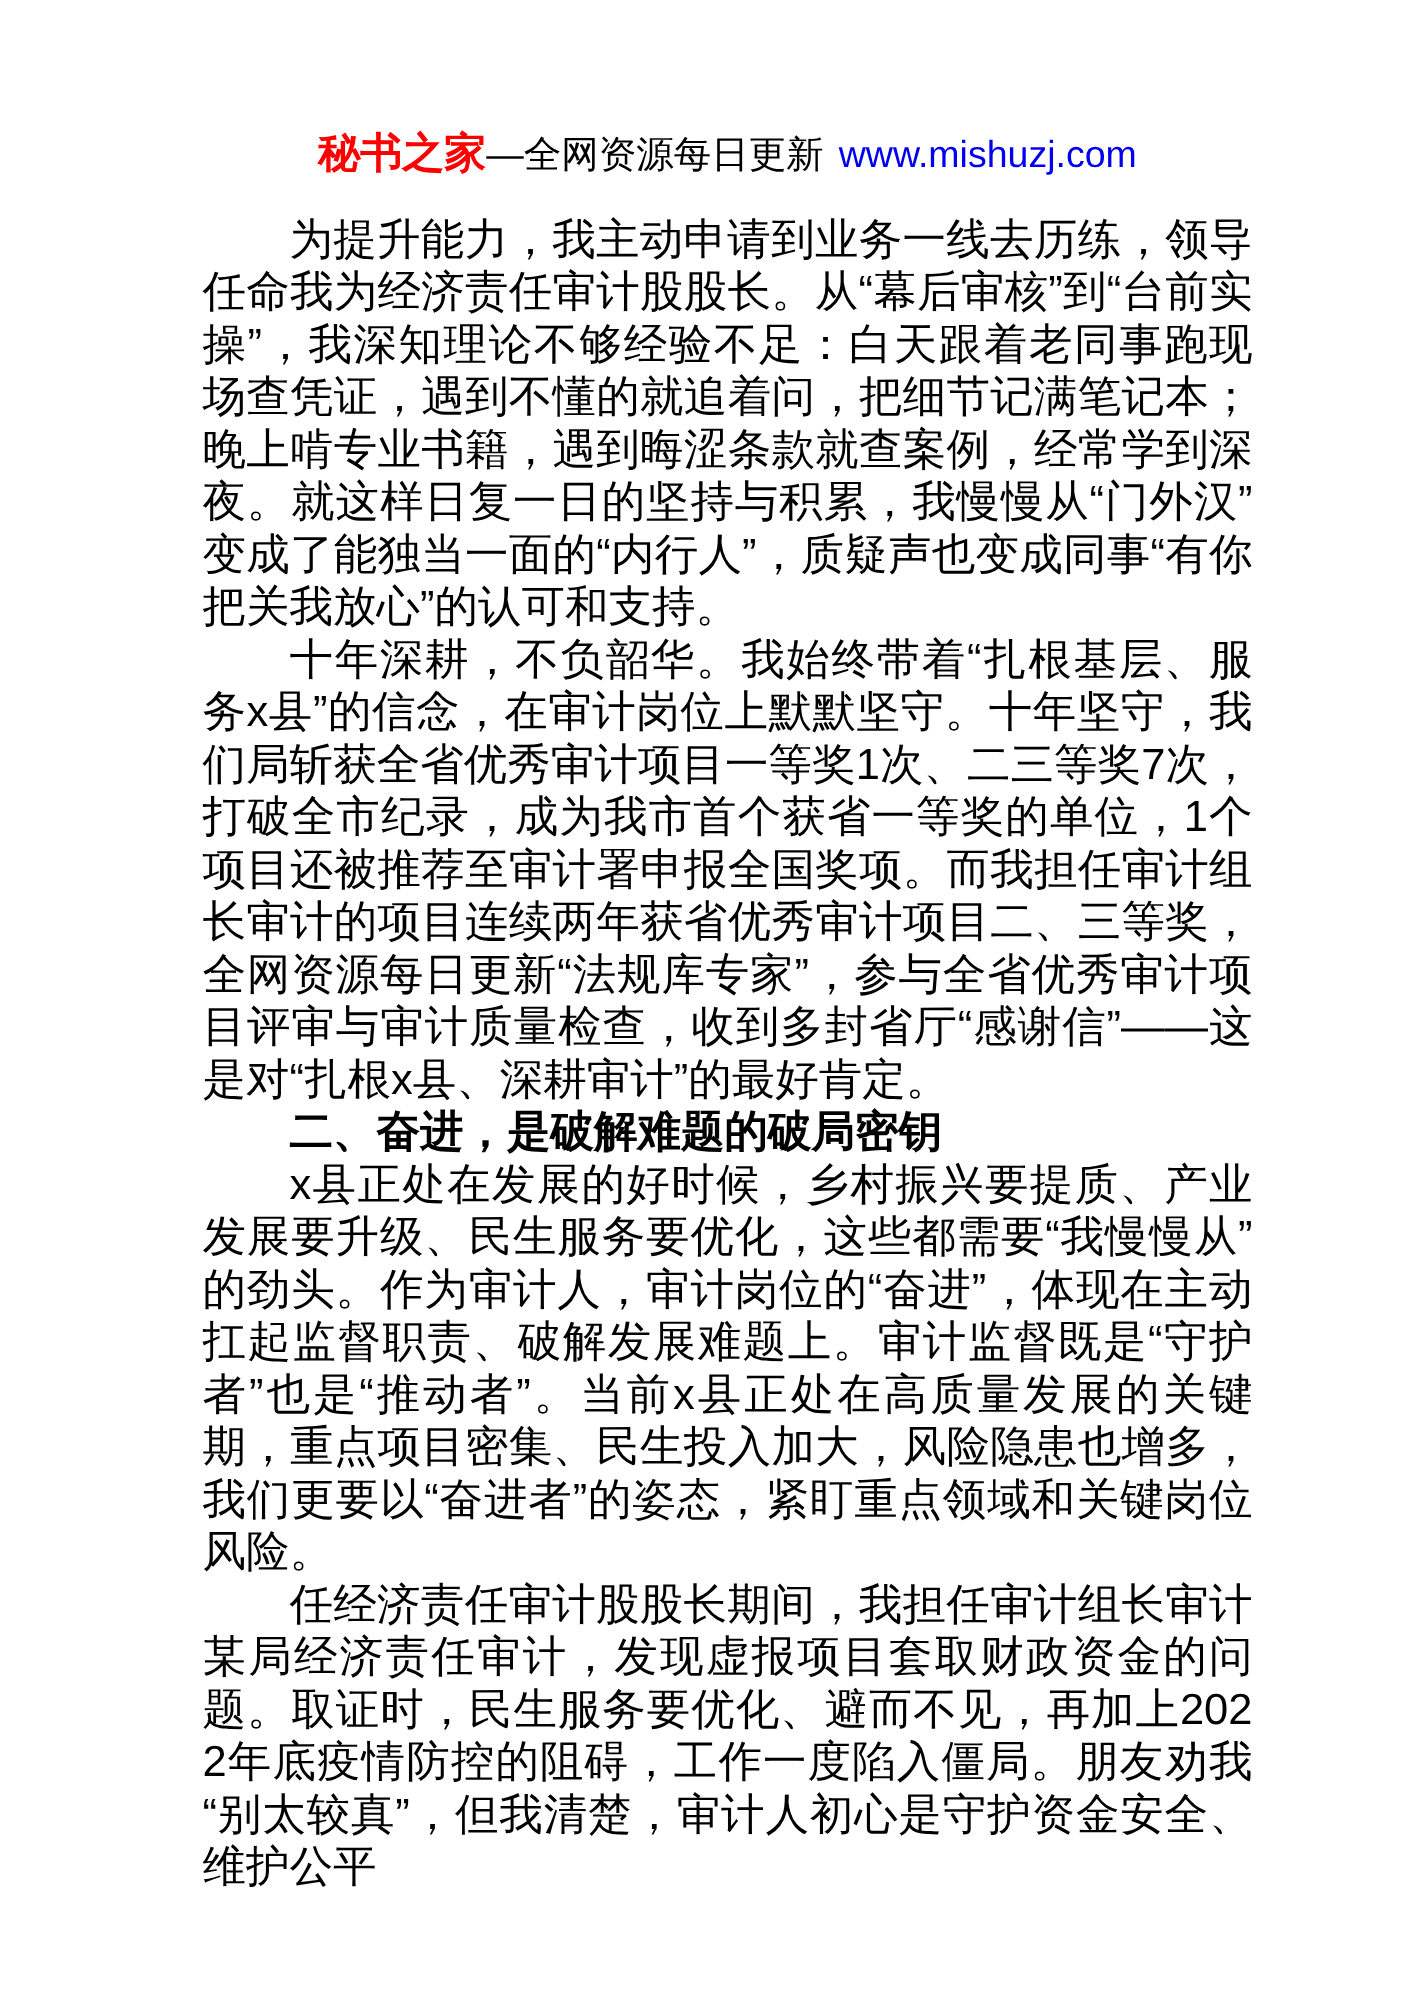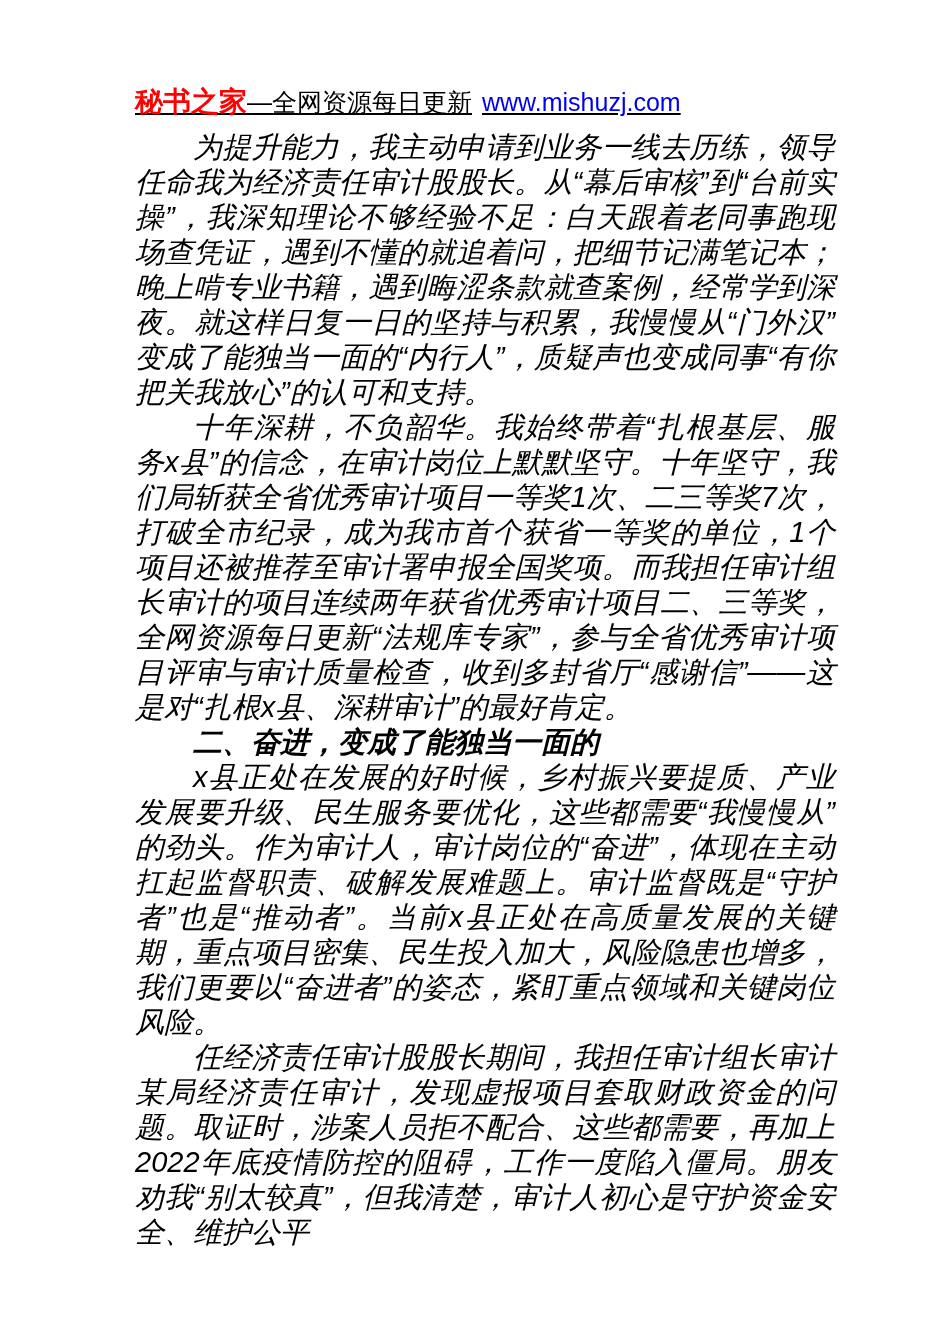--- a/index.html
+++ b/index.html
@@ -16,26 +16,25 @@
   }
   .page {
     box-sizing: border-box;
     width: 950px;
     height: 1344px;
     padding: 86px 115px 60px 135px;
     background: #ffffff;
   }
   .doc-header {
     width: 700px;
-    text-align: left;
+    text-align: center;
     font-size: 25px;
     line-height: 32px;
-    margin: 0 0 12px 0;
+    margin: 0 0 24px 0;
     white-space: nowrap;
-    text-decoration: underline;
   }
   .doc-header .brand {
     font-weight: bold;
     font-size: 28px;
   }
   .doc-header .tagline {
     color: #000000;
   }
   .doc-header .url {
     text-decoration: none;
@@ -47,33 +46,32 @@
   p.para {
     margin: 0;
     font-size: 29px;
     line-height: 35px;
     text-align: justify;
     letter-spacing: 0px;
     word-break: break-all;
   }
   p.para.indent {
     text-indent: 2em;
-    font-style: italic;
   }
   p.para.heading {
     font-weight: bold;
   }
 </style>
 </head>
 <body>
 
 <div class="page">
   <div class="doc-header">
     <span class="brand" style="color: rgb(255, 0, 0);">秘书之家</span><span class="tagline">—全网资源每日更新</span><a class="url" href="#" style="color: rgb(0, 0, 238);">www.mishuzj.com</a>
   </div>
   <div class="doc-body" id="paragraphs">
       <p class="para indent">为提升能力，我主动申请到业务一线去历练，领导任命我为经济责任审计股股长。从“幕后审核”到“台前实操”，我深知理论不够经验不足：白天跟着老同事跑现场查凭证，遇到不懂的就追着问，把细节记满笔记本；晚上啃专业书籍，遇到晦涩条款就查案例，经常学到深夜。就这样日复一日的坚持与积累，我慢慢从“门外汉”变成了能独当一面的“内行人”，质疑声也变成同事“有你把关我放心”的认可和支持。</p>
       <p class="para indent">十年深耕，不负韶华。我始终带着“扎根基层、服务x县”的信念，在审计岗位上默默坚守。十年坚守，我们局斩获全省优秀审计项目一等奖1次、二三等奖7次，打破全市纪录，成为我市首个获省一等奖的单位，1个项目还被推荐至审计署申报全国奖项。而我担任审计组长审计的项目连续两年获省优秀审计项目二、三等奖，全网资源每日更新“法规库专家”，参与全省优秀审计项目评审与审计质量检查，收到多封省厅“感谢信”——这是对“扎根x县、深耕审计”的最好肯定。</p>
-      <p class="para indent heading">二、奋进，变成了能独当一面的</p>
+      <p class="para indent heading">二、奋进，是破解难题的破局密钥</p>
       <p class="para indent">x县正处在发展的好时候，乡村振兴要提质、产业发展要升级、民生服务要优化，这些都需要“我慢慢从”的劲头。作为审计人，审计岗位的“奋进”，体现在主动扛起监督职责、破解发展难题上。审计监督既是“守护者”也是“推动者”。当前x县正处在高质量发展的关键期，重点项目密集、民生投入加大，风险隐患也增多，我们更要以“奋进者”的姿态，紧盯重点领域和关键岗位风险。</p>
-      <p class="para indent">任经济责任审计股股长期间，我担任审计组长审计某局经济责任审计，发现虚报项目套取财政资金的问题。取证时，涉案人员拒不配合、这些都需要，再加上2022年底疫情防控的阻碍，工作一度陷入僵局。朋友劝我“别太较真”，但我清楚，审计人初心是守护资金安全、维护公平</p>
+      <p class="para indent">任经济责任审计股股长期间，我担任审计组长审计某局经济责任审计，发现虚报项目套取财政资金的问题。取证时，民生服务要优化、避而不见，再加上2022年底疫情防控的阻碍，工作一度陷入僵局。朋友劝我“别太较真”，但我清楚，审计人初心是守护资金安全、维护公平</p>
     </div>
 </div>
 
 </body></html>

